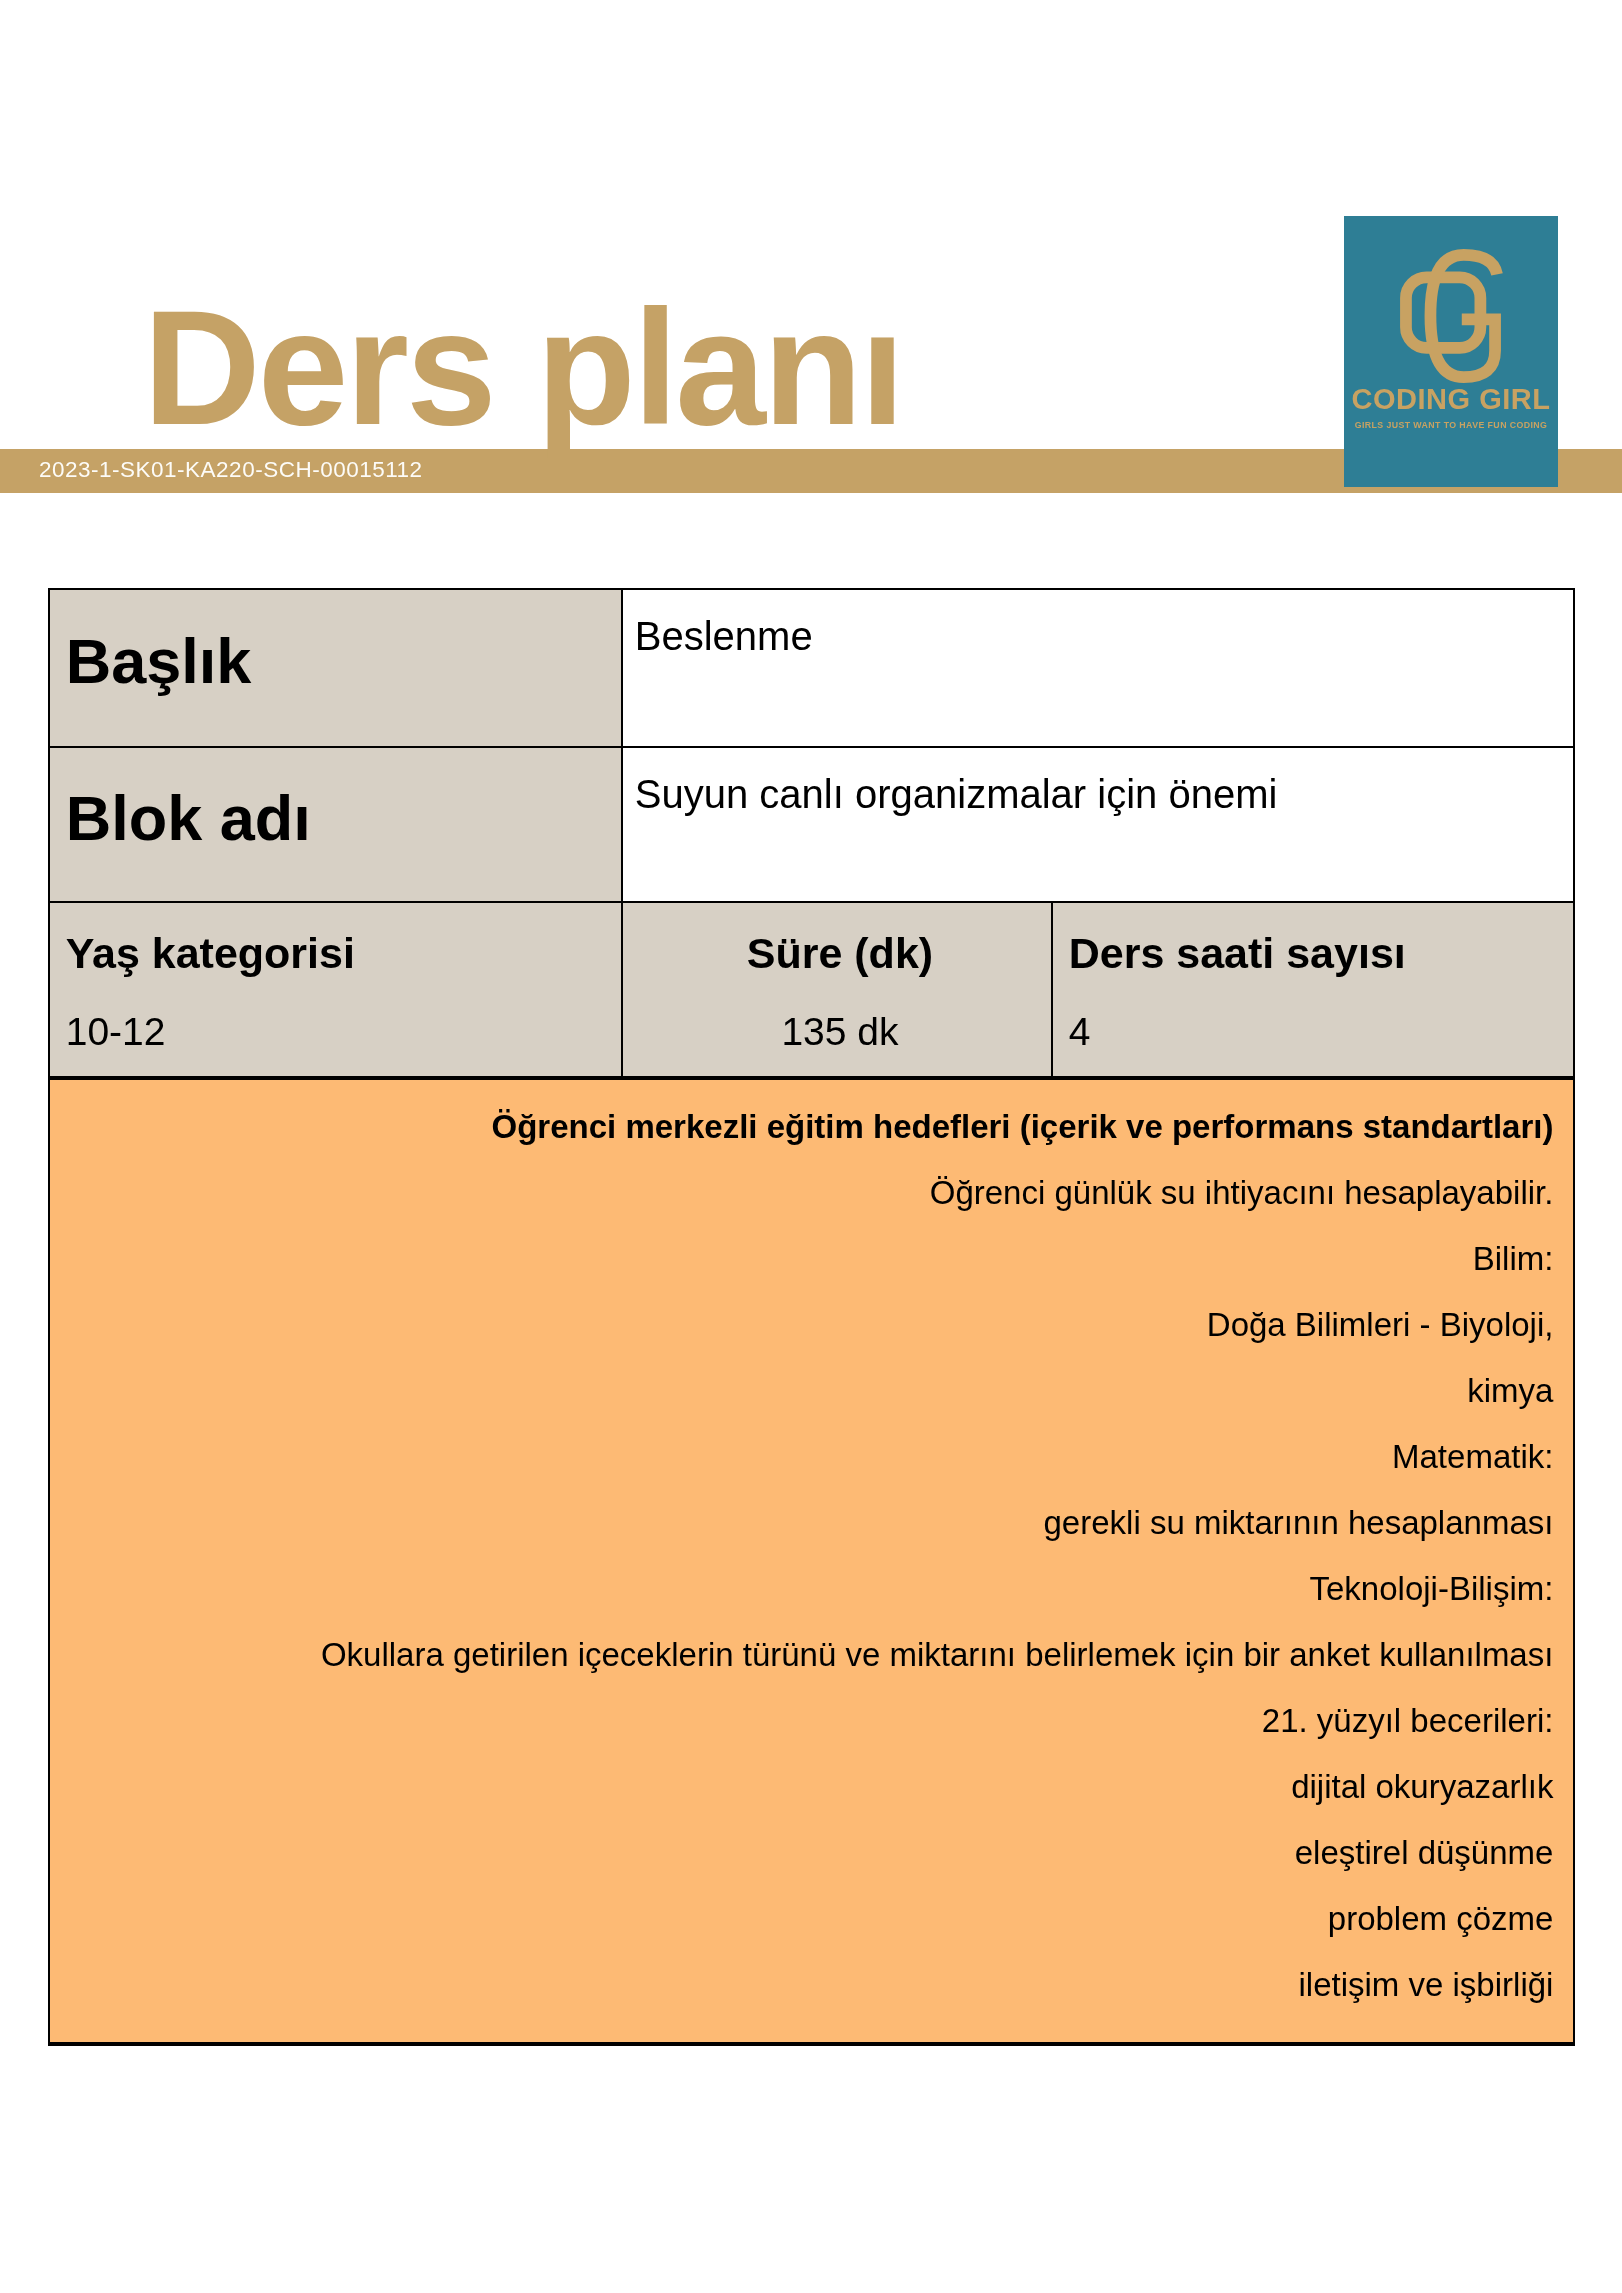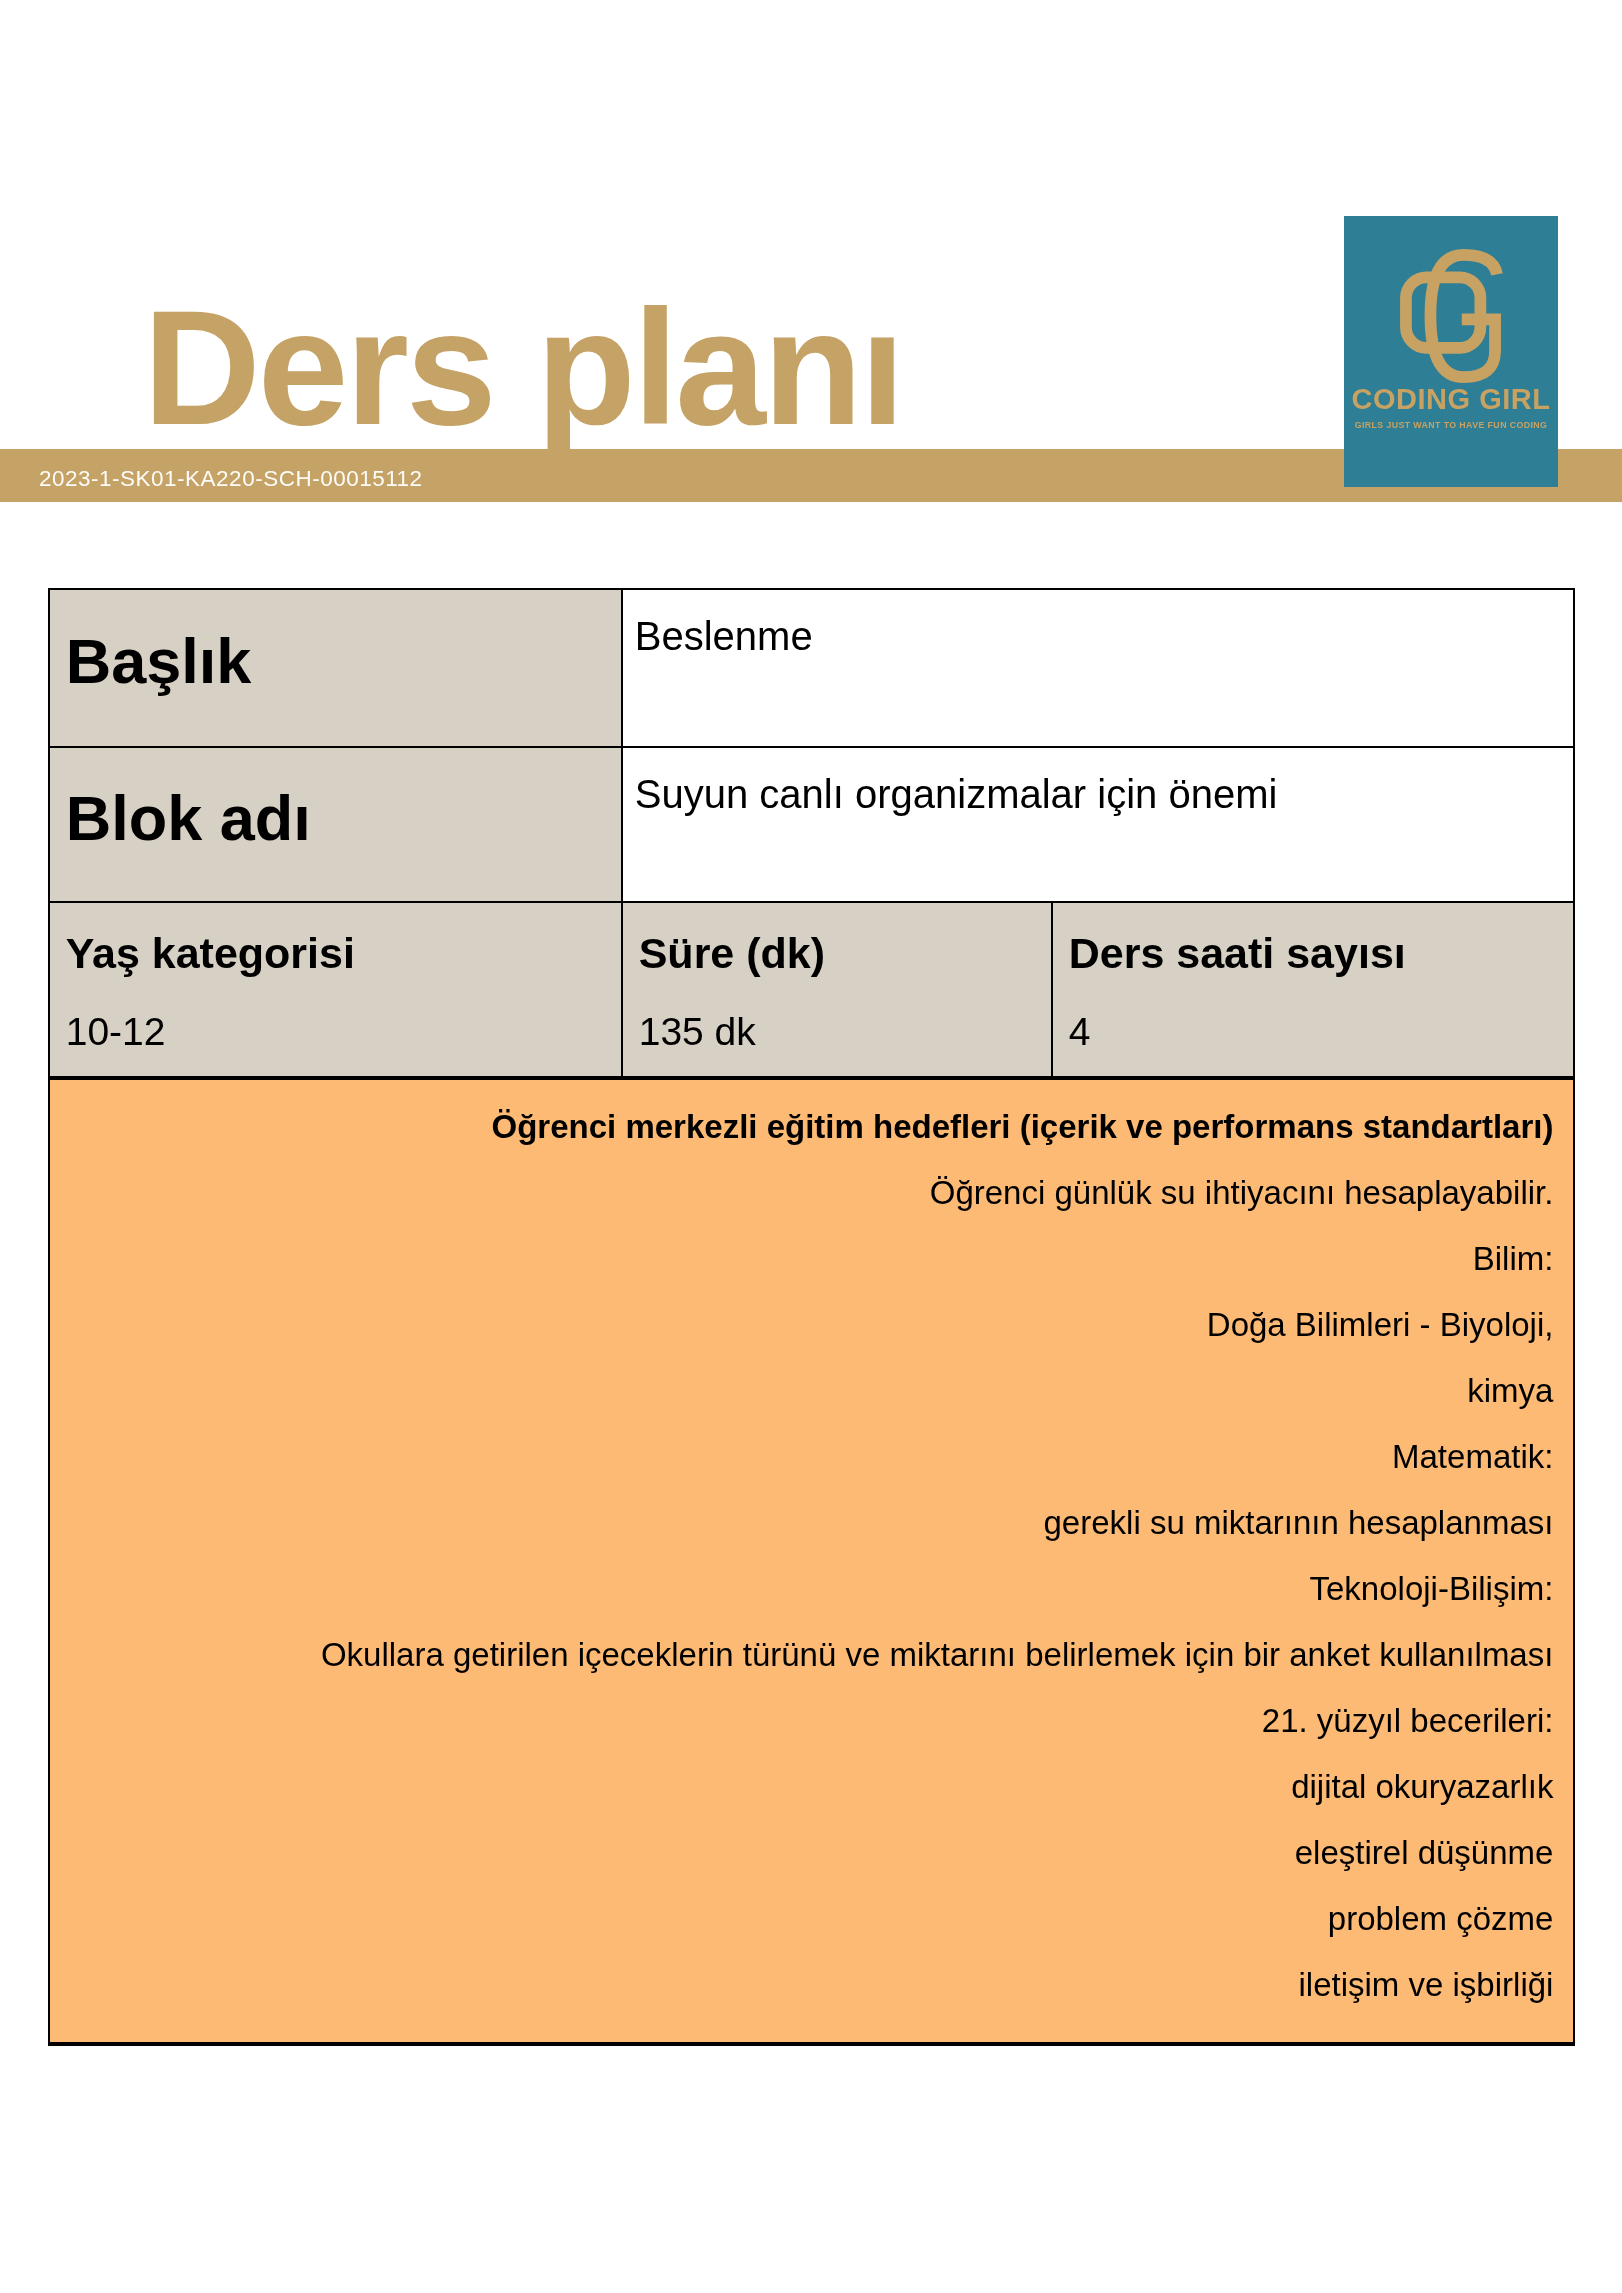--- a/index.html
+++ b/index.html
@@ -14,22 +14,22 @@
   body{
     width:1622px;height:2294px;position:relative;overflow:hidden;
     font-family:"Liberation Sans", sans-serif;color:var(--ink);
   }
   .page-title{
     position:absolute;left:143px;top:286px;z-index:1;
     font-size:163px;font-weight:bold;letter-spacing:-2.9px;line-height:1;
     color:var(--accent-tan);white-space:nowrap;
   }
   .ref-bar{
-    position:absolute;left:0;top:449px;width:1622px;height:53px;
-    background:var(--accent-tan);display:flex;align-items:center;
+    position:absolute;left:0;top:449px;width:1622px;height:44px;
+    background:var(--accent-tan);display:flex;
     padding:7.8px 0 0 39px;
   }
   .ref-code{font-size:22.5px;color:#fdfcf8;letter-spacing:0.5px;}
   .logo{
     position:absolute;left:1344px;top:216px;width:214px;height:271px;
     background:var(--logo-teal);z-index:2;
   }
   .logo svg{position:absolute;left:49px;top:29px;}
   .logo-name{
     position:absolute;top:167px;left:0;width:100%;text-align:center;
@@ -58,21 +58,21 @@
     flex:1;background:#fff;padding:23.5px 13.7px 0 11.8px;font-size:40px;
   }
   .row-title .cell-head,.row-title .cell-value{height:156px;}
   .row-block .cell-head,.row-block .cell-value{height:153px;}
   .meta-row .meta-cell{
     background:var(--cell-beige);border-right:2px solid #000;
     height:173px;padding:29px 9.8px 0 15.7px;
   }
   .meta-row .meta-cell:last-child{border-right:none;}
   .meta-c1{width:573px;}
-  .meta-c2{width:430px;}
+  .meta-c2{width:430px;text-align:center;}
   .meta-c3{flex:1;}
   .meta-label{font-size:43px;font-weight:bold;line-height:1;}
   .meta-value{font-size:39px;line-height:1;margin-top:37px;}
   .objectives-cell{
     flex:1;background:#fdba74;height:962px;padding:13.7px 19.6px 0 15.7px;
     font-size:33px;
     text-align:right;
   }
   .objectives-cell p{line-height:66px;font-weight:normal;}
   .objectives-cell p.obj-heading{font-weight:bold;}

